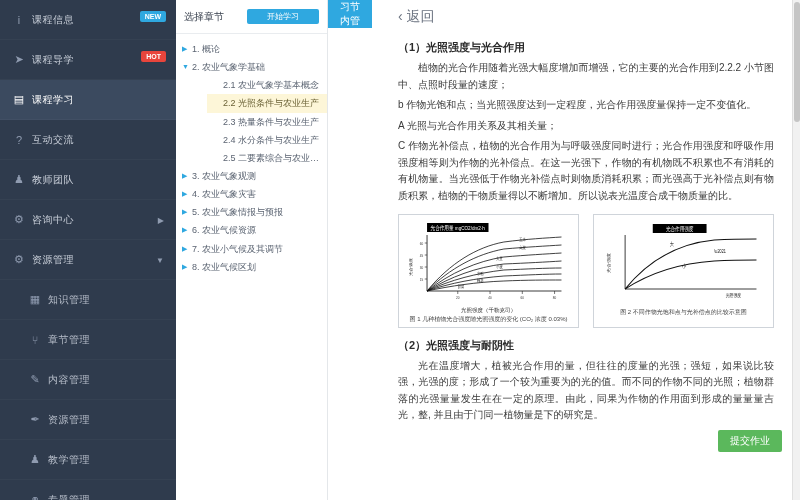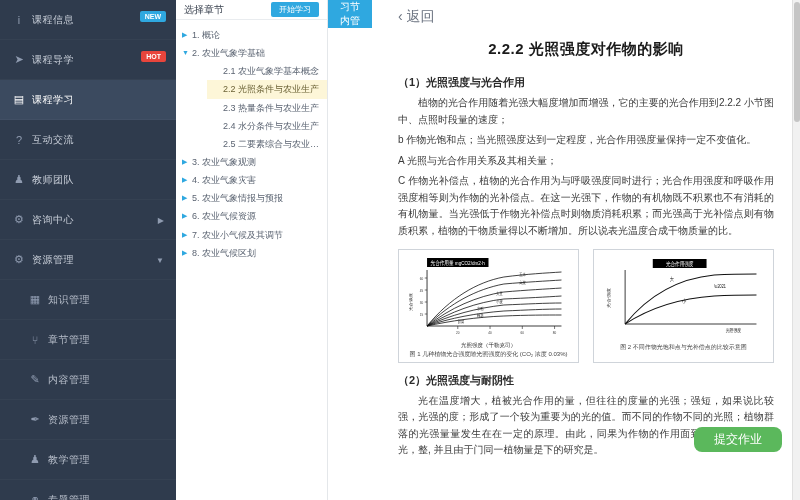--- a/index.html
+++ b/index.html
@@ -97,36 +97,36 @@
     width: 152px;
     flex: 0 0 152px;
     height: 500px;
     background: #fff;
     border-right: 1px solid #e4e7ea;
     display: flex;
     flex-direction: column;
     position: relative;
   }
   .mid-header {
-    height: 20px;
+    height: 34px;
     display: flex;
     align-items: center;
     justify-content: space-between;
     padding: 0 8px;
     border-bottom: 1px solid #e9ecef;
   }
   .mid-title {
     font-size: 10px;
     color: #3b4350;
   }
   .btn-blue {
     background: #2fa8e0;
     color: #fff;
     font-size: 8px;
-    padding: 3px 8px;
+    padding: 3px 20px;
     border: none;
     border-radius: 2px;
     line-height: 1.2;
     cursor: pointer;
   }
   .tree {
     padding: 6px 0 0 0;
     overflow: hidden;
     flex: 1;
   }
@@ -237,24 +237,24 @@
     height: 88px;
   }
   .plot svg { display: block; width: 100%; height: 88px; }
 
   .btn-green {
     position: absolute;
     right: 18px;
     bottom: 48px;
     background: #5bb85c;
     color: #fff;
-    font-size: 12px;
+    font-size: 10px;
     border: none;
-    border-radius: 8px;
-    padding: 4px 20px;
+    border-radius: 2px;
+    padding: 4px 12px;
     cursor: pointer;
   }
 
   
   .vscroll {
     position: absolute;
     top: 0; right: 0;
     width: 8px; height: 500px;
     background: #f1f1f1;
     border-left: 1px solid #e0e0e0;
@@ -390,21 +390,20 @@
   </section>
 
   <section class="right">
     <div class="right-bar">
       <span>学习内容</span>
       <span>章节管理</span>
     </div>
 
     <div class="doc">
       <div class="backlink">‹  返回</div>
-      <div class="doc-title">2.2.2 光照强度对作物的影响</div>
 
       <div class="sec-head">（1）光照强度与光合作用</div>
       <p class="para">植物的光合作用随着光强大幅度增加而增强，它的主要的光合作用到2.2.2 小节图中、点照时段量的速度；</p>
       <p class="para noind">b 作物光饱和点；当光照强度达到一定程度，光合作用强度量保持一定不变值化。</p>
       <p class="para noind">A 光照与光合作用关系及其相关量；</p>
       <p class="para noind">C 作物光补偿点，植物的光合作用为与呼吸强度同时进行；光合作用强度和呼吸作用强度相等则为作物的光补偿点。在这一光强下，作物的有机物既不积累也不有消耗的有机物量。当光强低于作物光补偿点时则物质消耗积累；而光强高于光补偿点则有物质积累，植物的干物质量得以不断增加。所以说表光温度合成干物质量的比。</p>
 
       <div class="figs">
 
         <figure class="fig" style="margin:0;">

